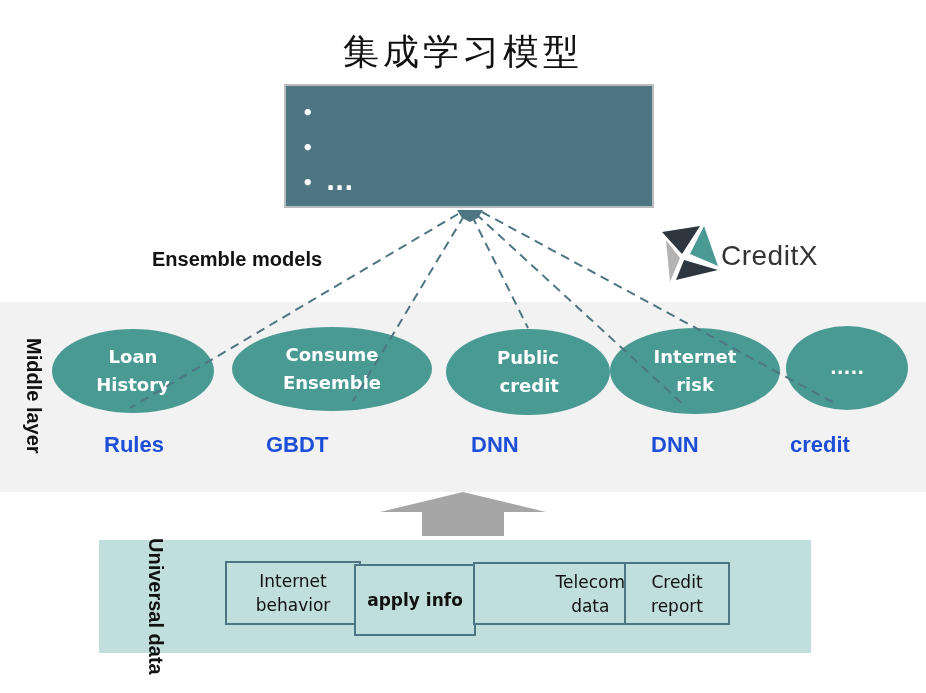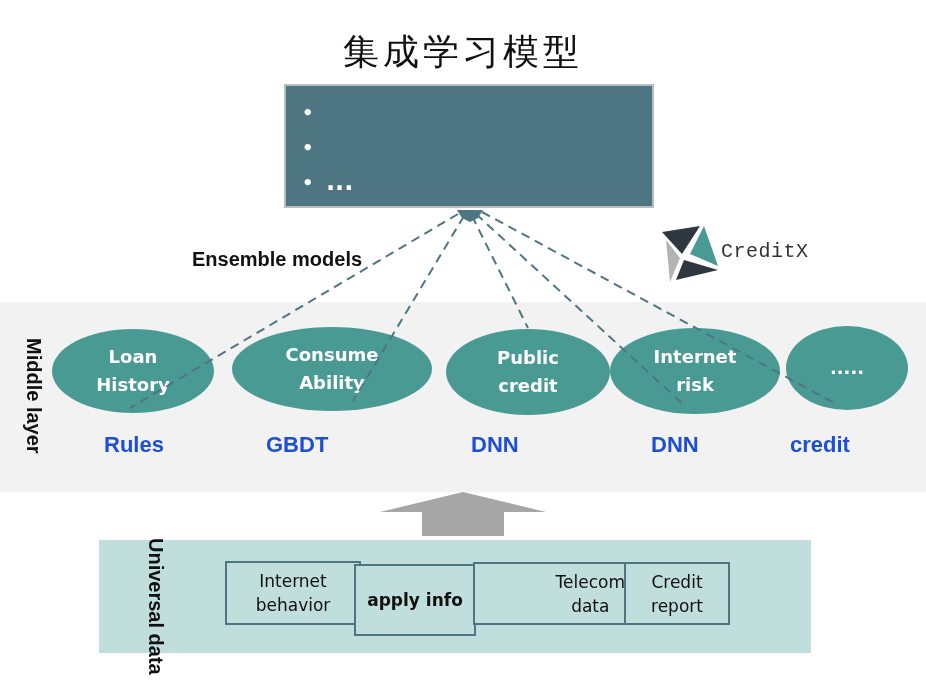--- a/index.html
+++ b/index.html
@@ -22,21 +22,21 @@
     .goal-box ul { list-style: none; margin: 0; padding: 0; }
     .goal-box li { height: 35px; line-height: 35px; display: flex; }
     .goal-box .bullet { width: 24px; font-size: 18px; }
     .middle-band {
       position: absolute; left: 0; top: 302px; width: 926px; height: 190px; background: #f2f2f2;
     }
     .vert-label {
       position: absolute; writing-mode: vertical-rl; font-weight: bold; font-size: 20px; color: #111;
     }
     .ensemble-label {
-      position: absolute; left: 152px; top: 248px; font-weight: bold; font-size: 20px; color: #111; margin-left: 40px;
+      position: absolute; left: 152px; top: 248px; font-weight: bold; font-size: 20px; color: #111;
     }
     .node {
       position: absolute; background: #4a9a94; border-radius: 50%;
       display: flex; align-items: center; justify-content: center; text-align: center;
       color: #fff; font-family: "DejaVu Sans", sans-serif; font-weight: bold; font-size: 18px; line-height: 28px;
     }
     .method {
       position: absolute; top: 432px; font-weight: bold; font-size: 22px; color: #1d4ed8;
     }
     .arrow { position: absolute; left: 380px; top: 492px; width: 166px; height: 44px; }
@@ -44,22 +44,22 @@
       position: absolute; left: 99px; top: 540px; width: 712px; height: 113px; background: #c0dedb;
     }
     .data-box {
       position: absolute; box-sizing: border-box; border: 2px solid #4e7682;
       display: flex; align-items: center; justify-content: center; text-align: center;
       font-family: "DejaVu Sans", sans-serif; font-size: 17px; line-height: 24px; color: #111;
       background: #c0dedb;
     }
     .logo { position: absolute; left: 660px; top: 224px; width: 170px; height: 60px; }
     .logo-text {
-      position: absolute; left: 721px; top: 240px; font-family: Liberation Mono, monospace;
-      font-size: 20px; color: #333; font-weight: normal; letter-spacing: 0.5px;
+      position: absolute; left: 721px; top: 240px; font-family: Liberation Sans, sans-serif;
+      font-size: 28px; color: #333; font-weight: normal; letter-spacing: 0.5px;
     }
     svg.links { position: absolute; left: 0; top: 0; pointer-events: none; }
   </style>
 </head>
 <body>
 
 <div class="title">集成学习模型</div>
 
 <div class="goal-box">
   <ul>
@@ -88,23 +88,23 @@
 
 <div class="middle-band"></div>
 <div class="vert-label" style="left:22px; top:338px;">Middle layer</div>
 
 <div class="node" style="left:52px; top:329px; width:162px; height:84px;">
     <span style="white-space:pre-line">Loan
 History</span>
   </div>
 <div class="node" style="left:232px; top:327px; width:200px; height:84px;">
     <span style="white-space:pre-line">Consume
-Ability</span>
+Ensemble</span>
   </div>
-<div class="node" style="left:446px; top:329px; width:164px; height:86px;">
+<div class="node" style="left:446px; top:329px; width:164px; height:86px;text-align:right;">
     <span style="white-space:pre-line">Public
 credit</span>
   </div>
 <div class="node" style="left:610px; top:328px; width:170px; height:86px;">
     <span style="white-space:pre-line">Internet
 risk</span>
   </div>
 <div class="node" style="left:786px; top:326px; width:122px; height:84px;">
     <span>.....</span>
   </div>

